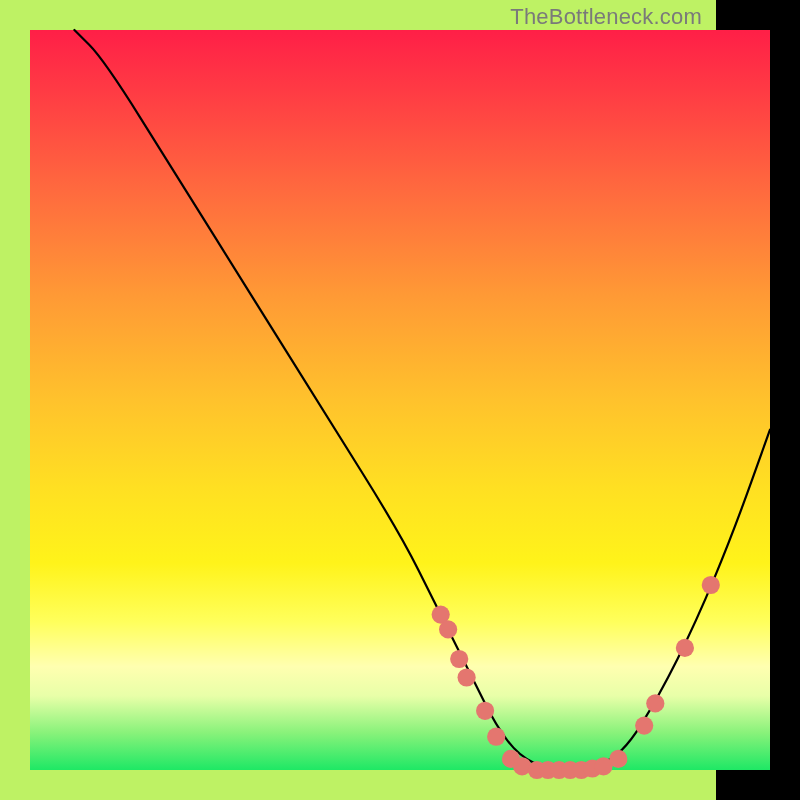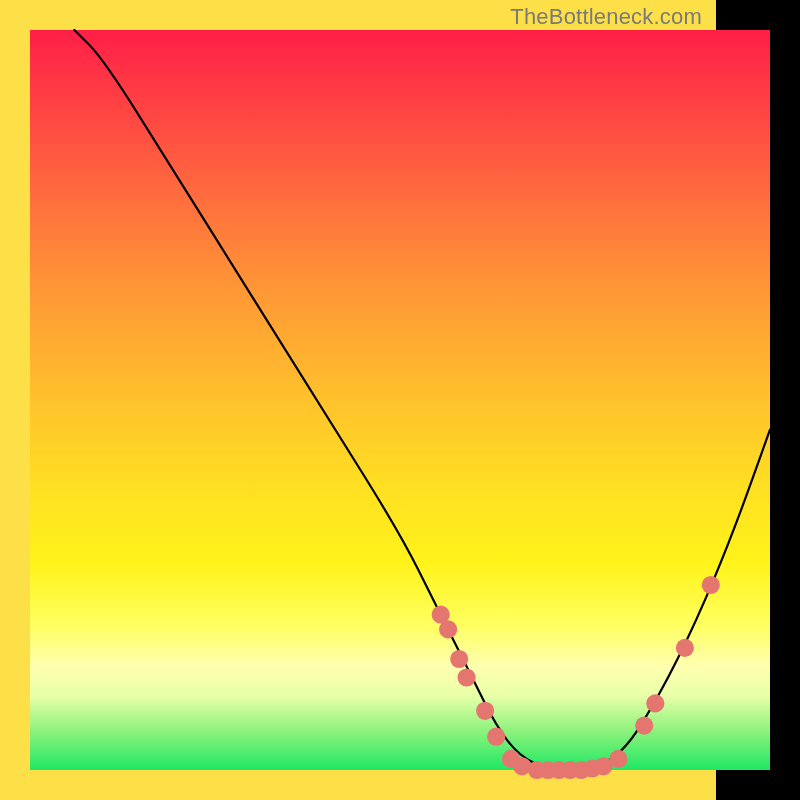--- a/index.html
+++ b/index.html
@@ -8,21 +8,21 @@
     width: 800px;
     height: 800px;
     background: #000;
     font-family: Arial, Helvetica, sans-serif;
     overflow: hidden;
   }
   .frame {
     position: relative;
     width: 716px;
     height: 800px;
-    background: #fde047;
+    background: #bef264;
   }
   .watermark {
     position: absolute;
     top: 4px;
     right: 14px;
     color: #7a7a7a;
     font-size: 22px;
     font-weight: 500;
     letter-spacing: 0.2px;
     z-index: 5;

